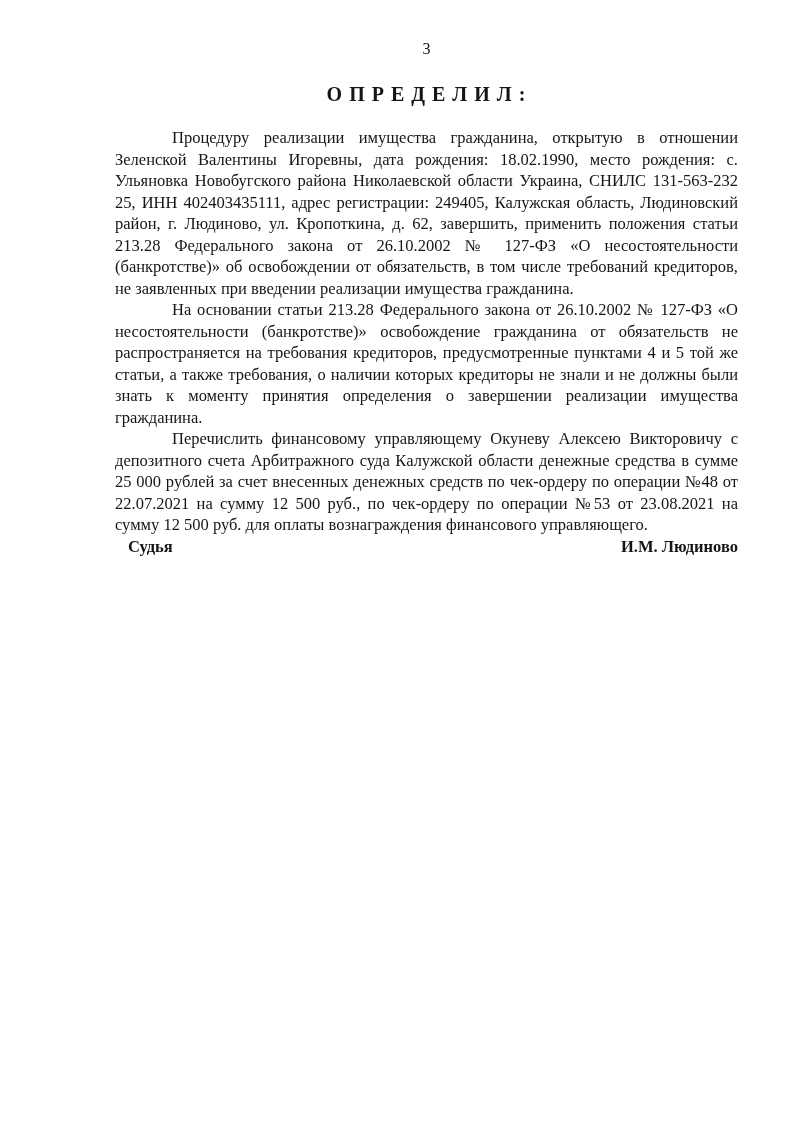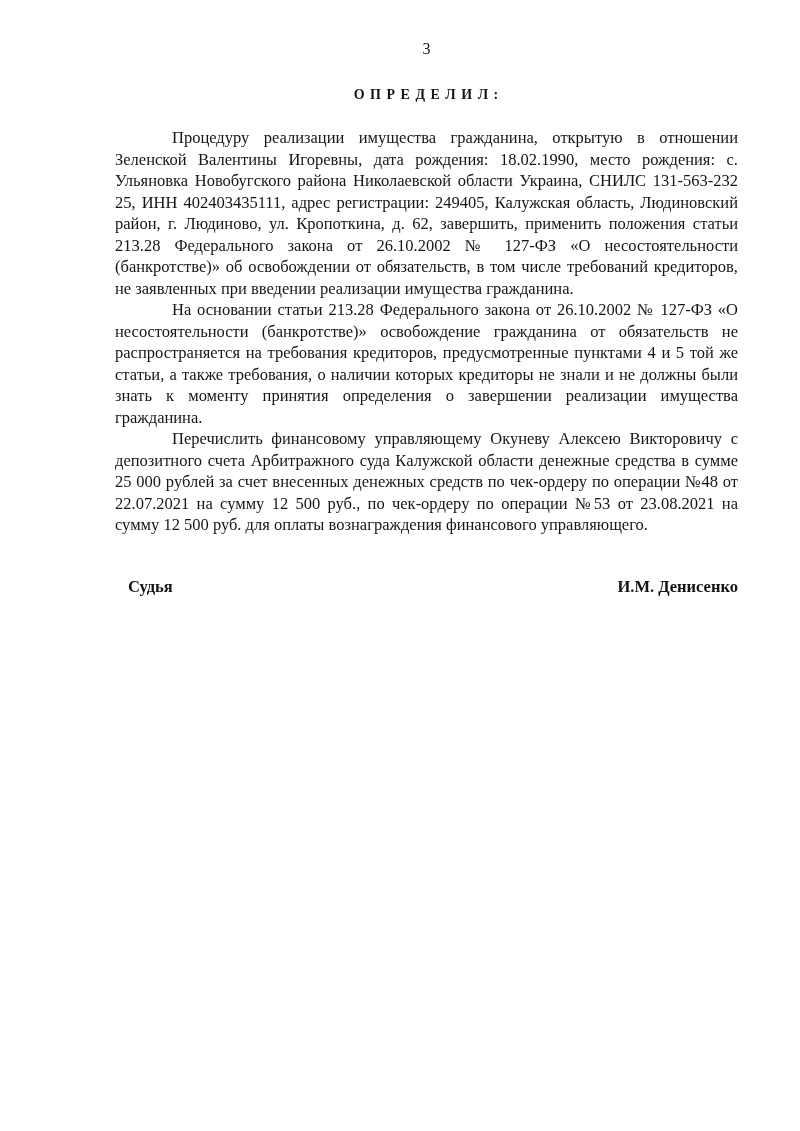--- a/index.html
+++ b/index.html
@@ -35,27 +35,26 @@
   }
   .content p.continuation {
     text-indent: 0;
   }
   .ruling-heading {
     text-align: center;
     font-weight: bold;
     letter-spacing: 1px;
     text-indent: 0;
     margin: 14px 0 22px 0;
-    font-size: 14px;
+    font-size: 20px;
   }
   .signature-row {
     display: flex;
     justify-content: space-between;
     align-items: baseline;
-    margin-top: 40px;
     font-weight: bold;
     text-align: left;
   }
   .signature-row .role {
     padding-left: 13px;
   }
 </style>
 </head>
 <body>
 
@@ -70,17 +69,17 @@
 
     <p>Процедуру реализации имущества гражданина, открытую в отношении Зеленской Валентины Игоревны, дата рождения: 18.02.1990, место рождения: с. Ульяновка Новобугского района Николаевской области Украина, СНИЛС 131-563-232 25, ИНН 402403435111, адрес регистрации: 249405, Калужская область, Людиновский район, г. Людиново, ул. Кропоткина, д. 62, завершить, применить положения статьи 213.28 Федерального закона от 26.10.2002 № 127-ФЗ «О несостоятельности (банкротстве)»  об освобождении от обязательств, в том числе требований кредиторов, не заявленных при введении реализации имущества гражданина.</p>
 
     <p>На основании статьи 213.28 Федерального закона от 26.10.2002 № 127-ФЗ «О несостоятельности (банкротстве)» освобождение гражданина от обязательств не распространяется на требования кредиторов, предусмотренные пунктами 4 и 5 той же статьи, а также требования, о наличии которых кредиторы не знали и не должны были знать к моменту принятия определения о завершении реализации имущества гражданина.</p>
 
     <p>Перечислить финансовому управляющему Окуневу Алексею Викторовичу с депозитного счета Арбитражного суда Калужской области денежные средства в сумме 25 000 рублей за счет внесенных денежных средств по чек-ордеру по операции №48 от 22.07.2021 на сумму 12 500 руб., по чек-ордеру по операции №53 от 23.08.2021 на сумму 12 500 руб. для оплаты вознаграждения финансового управляющего.</p>
 
 
     <div class="signature-row">
       <span class="role">Судья</span>
-      <span class="name">И.М. Денисенко</span>
+      <span class="name">И.М. Людиново</span>
     </div>
 
   </div>
 </div>
 
 </body></html>

